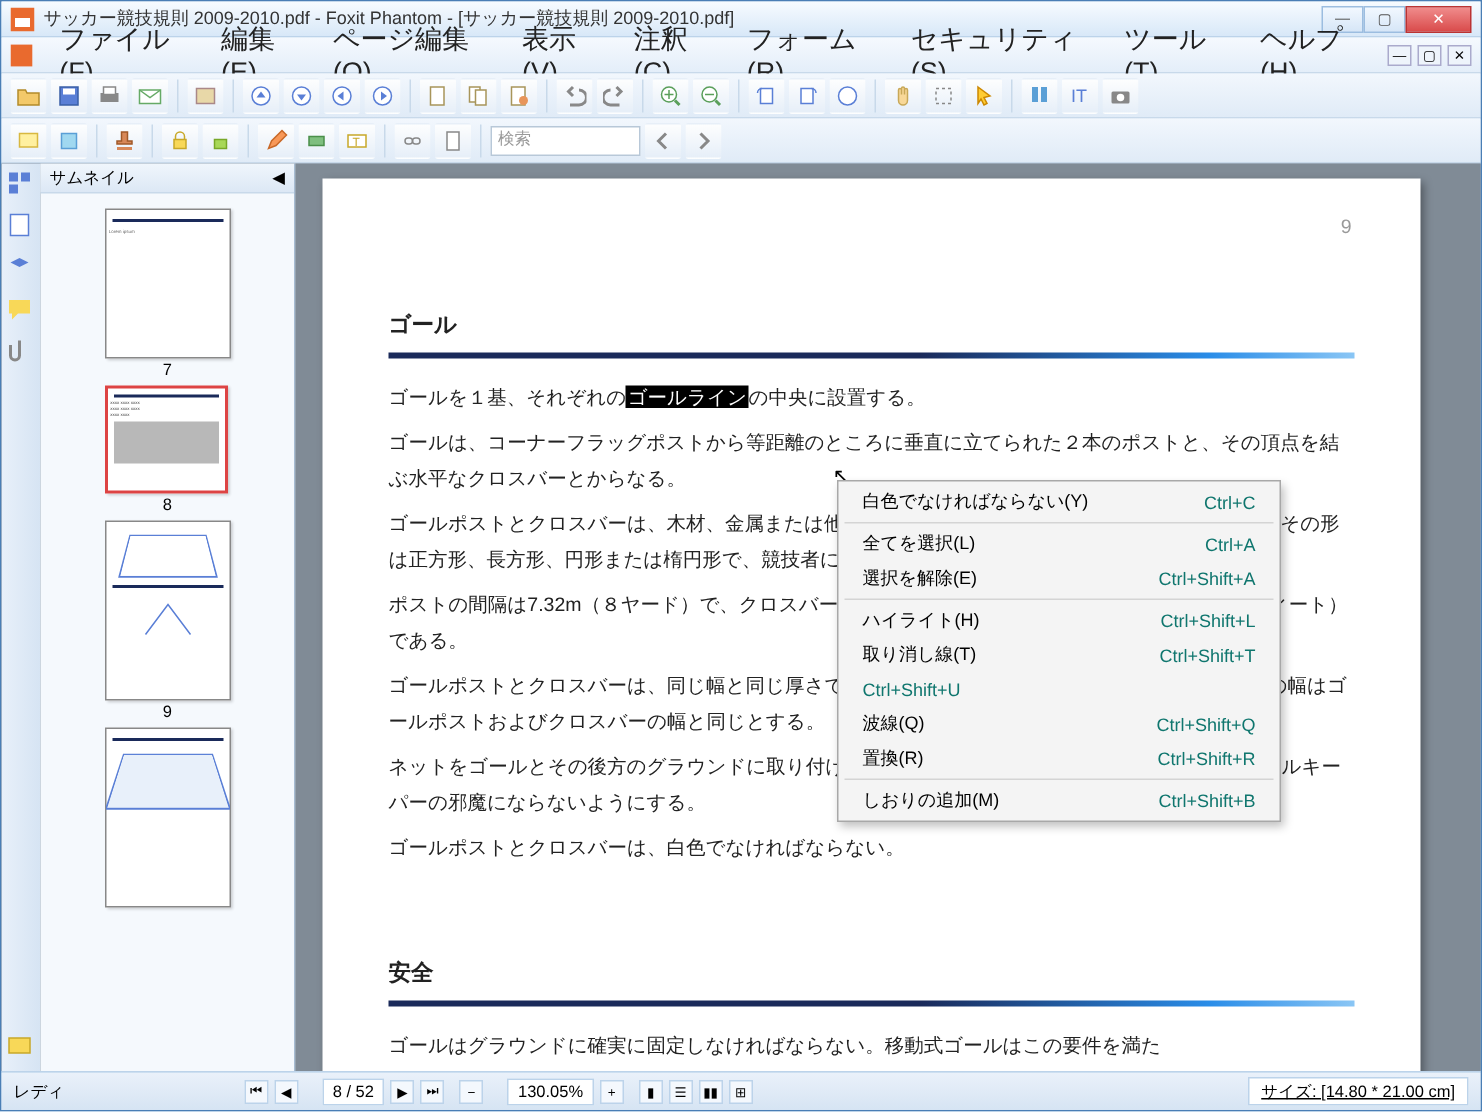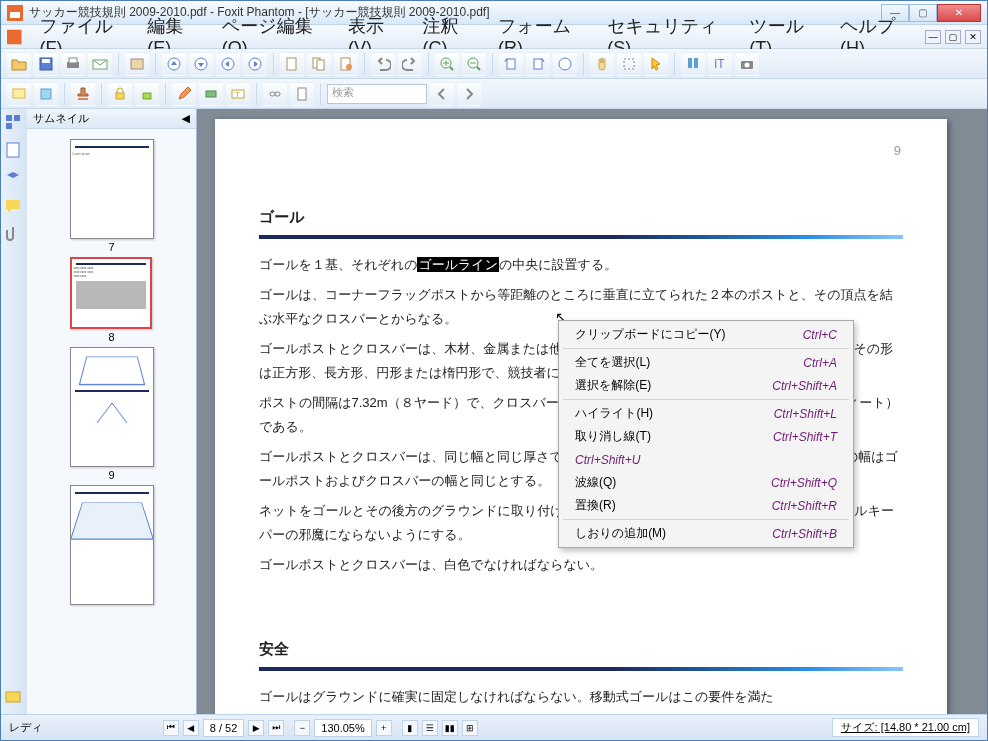--- a/index.html
+++ b/index.html
@@ -43,27 +43,27 @@
 .page-num{ position:absolute; right:46px; top:20px; color:#999; font-size:13px;}
 .section-h{ font-size:15px; font-weight:bold; margin:58px 0 4px; }
 .hr-grad{ height:4px; background:linear-gradient(90deg,#1a2a5a 0%,#1a2a5a 55%,#2a8de8 85%,#8ac6f5 100%); margin-bottom:14px;}
 .para{ margin:6px 0;}
 .sel-text{ background:#000; color:#fff; padding:0 1px;}
 .cursor-arrow{ position:absolute; left:340px; top:186px; font-size:14px; color:#000; pointer-events:none;}
 
 .ctx-menu { position:absolute; left:558px; top:320px; width:296px; background:#f4f4f4; border:1px solid #a8a8a8; box-shadow:2px 3px 6px rgba(0,0,0,.25); padding:2px 0; font-size:12px;}
 .ctx-item{ height:23px; display:flex; align-items:center; padding:0 16px;}
 .ctx-item .lbl{flex:1;}
-.ctx-item .sc{color:#701a75;font-style:italic;}
+.ctx-item .sc{color:#0f766e;}
 .ctx-sep{ height:1px; background:#d4d4d4; margin:2px 4px;}
 
 .statusbar { height: 26px; background: linear-gradient(#eaf1fa,#d6e4f3); border-top:1px solid #bcd3ea; display:flex; align-items:center; padding:12px 8px; font-size:11px; gap:10px;}
 .statusbar .grp{display:flex; align-items:center; gap:4px;}
 .sb-btn{ width:16px; height:16px; border:1px solid #bcd3ea; background:#f4f8fd; display:flex;align-items:center;justify-content:center; font-size:9px;}
-.page-box, .zoom-box{ border:1px solid #bcd3ea; background:#fff; padding:1px 6px; height:18px; display:flex; align-items:center;}
+.page-box, .zoom-box{ border:1px solid #bcd3ea; background:#fff; padding:1px 6px; height:18px; display:flex; align-items:center;margin-left:12px;}
 .size-lbl{ margin-left:auto; border:1px solid #bcd3ea; padding:1px 8px; background:#fff;text-decoration:underline;}
 
 svg{display:block;}
 </style>
 </head>
 <body>
 
 <div class="window">
 
   <div class="titlebar">
@@ -419,21 +419,21 @@
         <div class="section-h">安全</div>
         <div class="hr-grad"></div>
         <p class="para">ゴールはグラウンドに確実に固定しなければならない。移動式ゴールはこの要件を満た</p>
         <span class="cursor-arrow">↖</span>
       </div>
     </div>
   </div>
 
   <div class="ctx-menu">
     <div class="ctx-item">
-        <span class="lbl">クリップボードにコピー(Y)</span>
+        <span class="lbl">白色でなければならない(Y)</span>
         <span class="sc">Ctrl+C</span>
       </div>
     <div class="ctx-sep"></div>
     <div class="ctx-item">
         <span class="lbl">全てを選択(L)</span>
         <span class="sc">Ctrl+A</span>
       </div>
     <div class="ctx-item">
         <span class="lbl">選択を解除(E)</span>
         <span class="sc">Ctrl+Shift+A</span>

